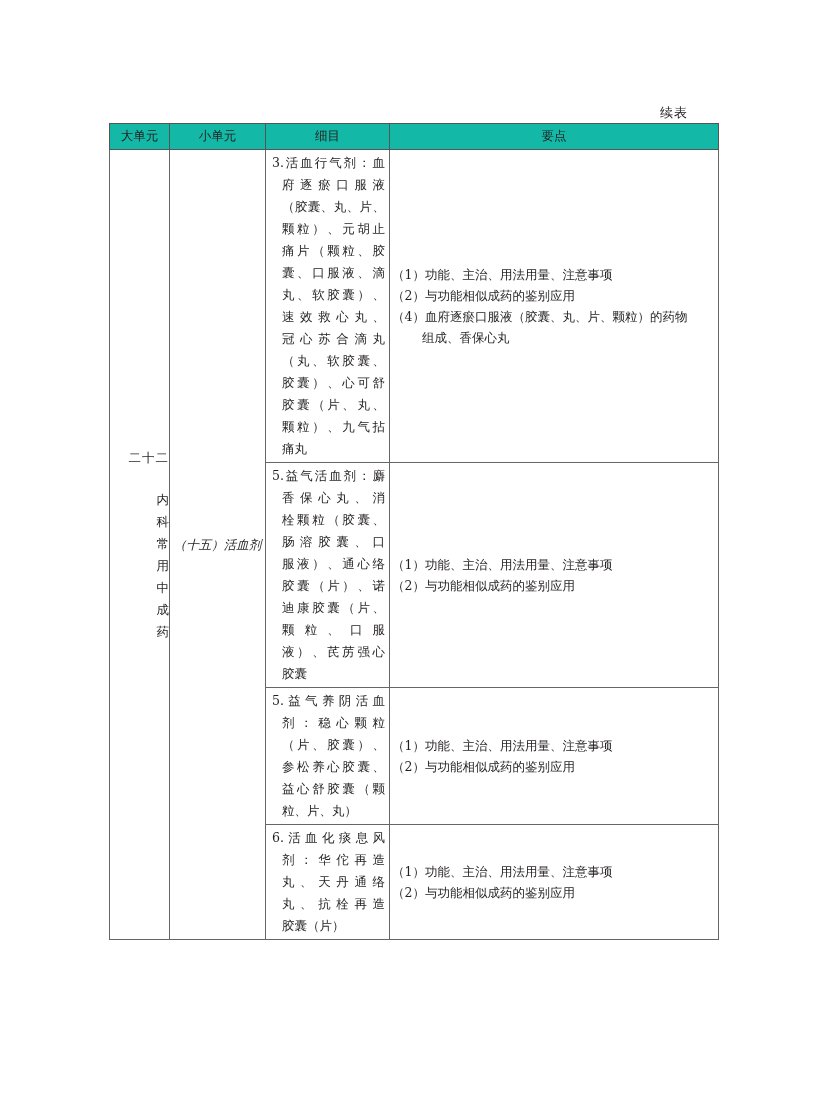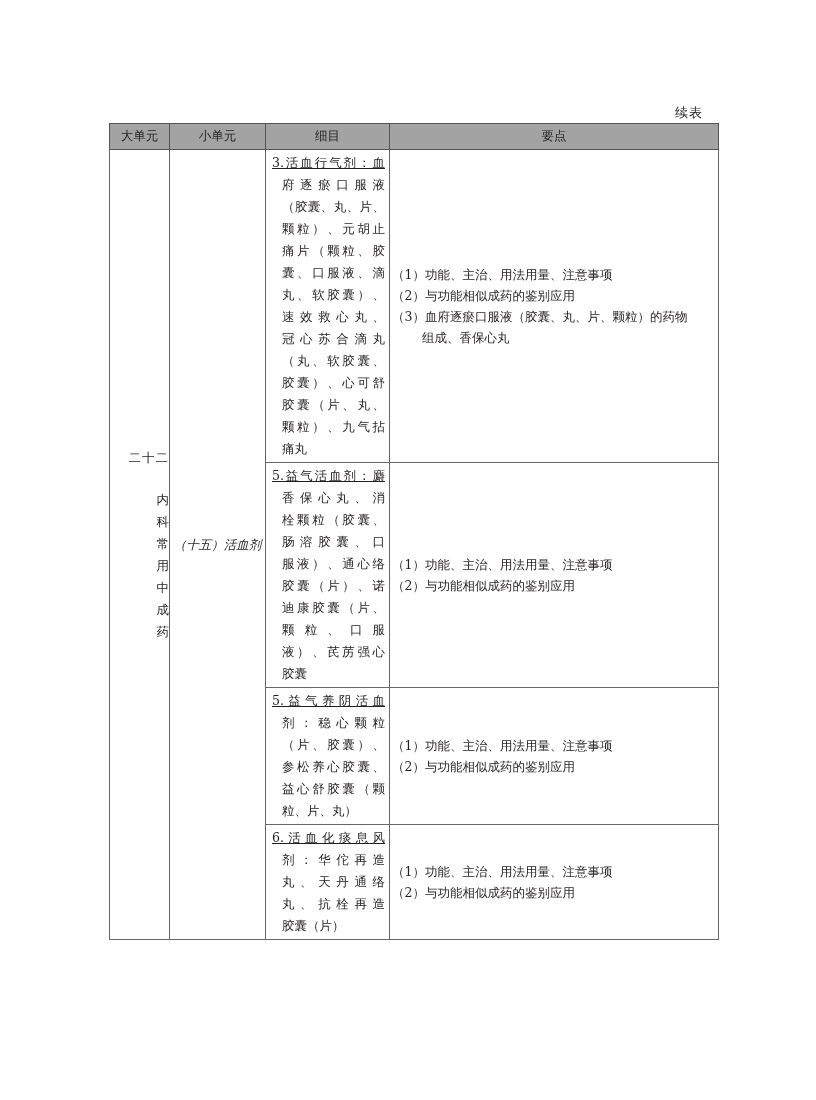--- a/index.html
+++ b/index.html
@@ -1,30 +1,30 @@
 <!DOCTYPE html>
 <html><head>
 <meta charset="utf-8">
 <style>
   html, body { margin:0; padding:0; background:#ffffff; }
   body { width:816px; height:1100px; position:relative; font-family:"DejaVu Serif","Liberation Serif",serif; color:#231f20; }
-  .caption { position:absolute; left:660px; top:104px; width:58px; text-align:center; font-size:13px; letter-spacing:1px; }
+  .caption { position:absolute; left:660px; top:104px; width:58px; text-align:left; font-size:13px; letter-spacing:1px; }
   table { position:absolute; left:109px; top:123px; border-collapse:collapse; table-layout:fixed; width:609px; }
   col.c1 { width:60px; } col.c2 { width:96px; } col.c3 { width:124px; } col.c4 { width:329px; }
-  th { background:#a3a3a3; height:25px; font-family:"DejaVu Sans","Liberation Sans",sans-serif; font-weight:normal; font-size:12.5px; border:1.5px solid #555; padding:0; text-align:center; vertical-align:middle; }
+  th { background:#14b8a6; height:25px; font-family:"DejaVu Sans","Liberation Sans",sans-serif; font-weight:normal; font-size:12.5px; border:1.5px solid #555; padding:0; text-align:center; vertical-align:middle; }
   td { border:1px solid #666; padding:0; vertical-align:middle; font-size:12.5px; line-height:22px; }
   table { border:1.5px solid #333; }
   td.major { text-align:right; }
   td.major .num { display:block; margin-bottom:20px; letter-spacing:1px; }
   td.major .vert { display:block; }
   td.major .vert span { display:block; line-height:22px; }
   td.minor { text-align:center; white-space:nowrap;font-style:italic; }
   td.item { vertical-align:top; padding:2px 4px 2px 6px; text-align:justify; text-align-last:justify; }
   td.item .line { display:block; height:22px; white-space:nowrap; text-align:justify; text-align-last:justify; }
-  td.item .line.first { padding-left:0;text-decoration:underline; }
+  td.item .line.first { padding-left:0; }
   td.item .line.indent { padding-left:10px; }
   td.item .line.last { text-align-last:left; }
   td.points { padding:0 2px 0 2px;margin-top:44px; }
   td.points .pt { display:block; white-space:nowrap; line-height:21px; }
   td.points .pt.cont { padding-left:30px; }
 </style>
 </head>
 <body>
 
 <div class="caption">续表</div>
@@ -71,21 +71,21 @@
         <span class="line indent">冠心苏合滴丸</span>
         <span class="line indent">（丸、软胶囊、</span>
         <span class="line indent">胶囊）、心可舒</span>
         <span class="line indent">胶囊（片、丸、</span>
         <span class="line indent">颗粒）、九气拈</span>
         <span class="line indent last">痛丸</span>
       </td>
       <td class="points">
         <span class="pt">（1）功能、主治、用法用量、注意事项</span>
         <span class="pt">（2）与功能相似成药的鉴别应用</span>
-        <span class="pt">（3）血府逐瘀口服液（胶囊、丸、片、颗粒）的药物</span>
+        <span class="pt">（4）血府逐瘀口服液（胶囊、丸、片、颗粒）的药物</span>
         <span class="pt cont">组成、香保心丸</span>
       </td>
     </tr>
     <tr style="height:218px;">
       <td class="item">
         <span class="line first">5.益气活血剂：麝</span>
         <span class="line indent">香保心丸、消</span>
         <span class="line indent">栓颗粒（胶囊、</span>
         <span class="line indent">肠溶胶囊、口</span>
         <span class="line indent">服液）、通心络</span>

